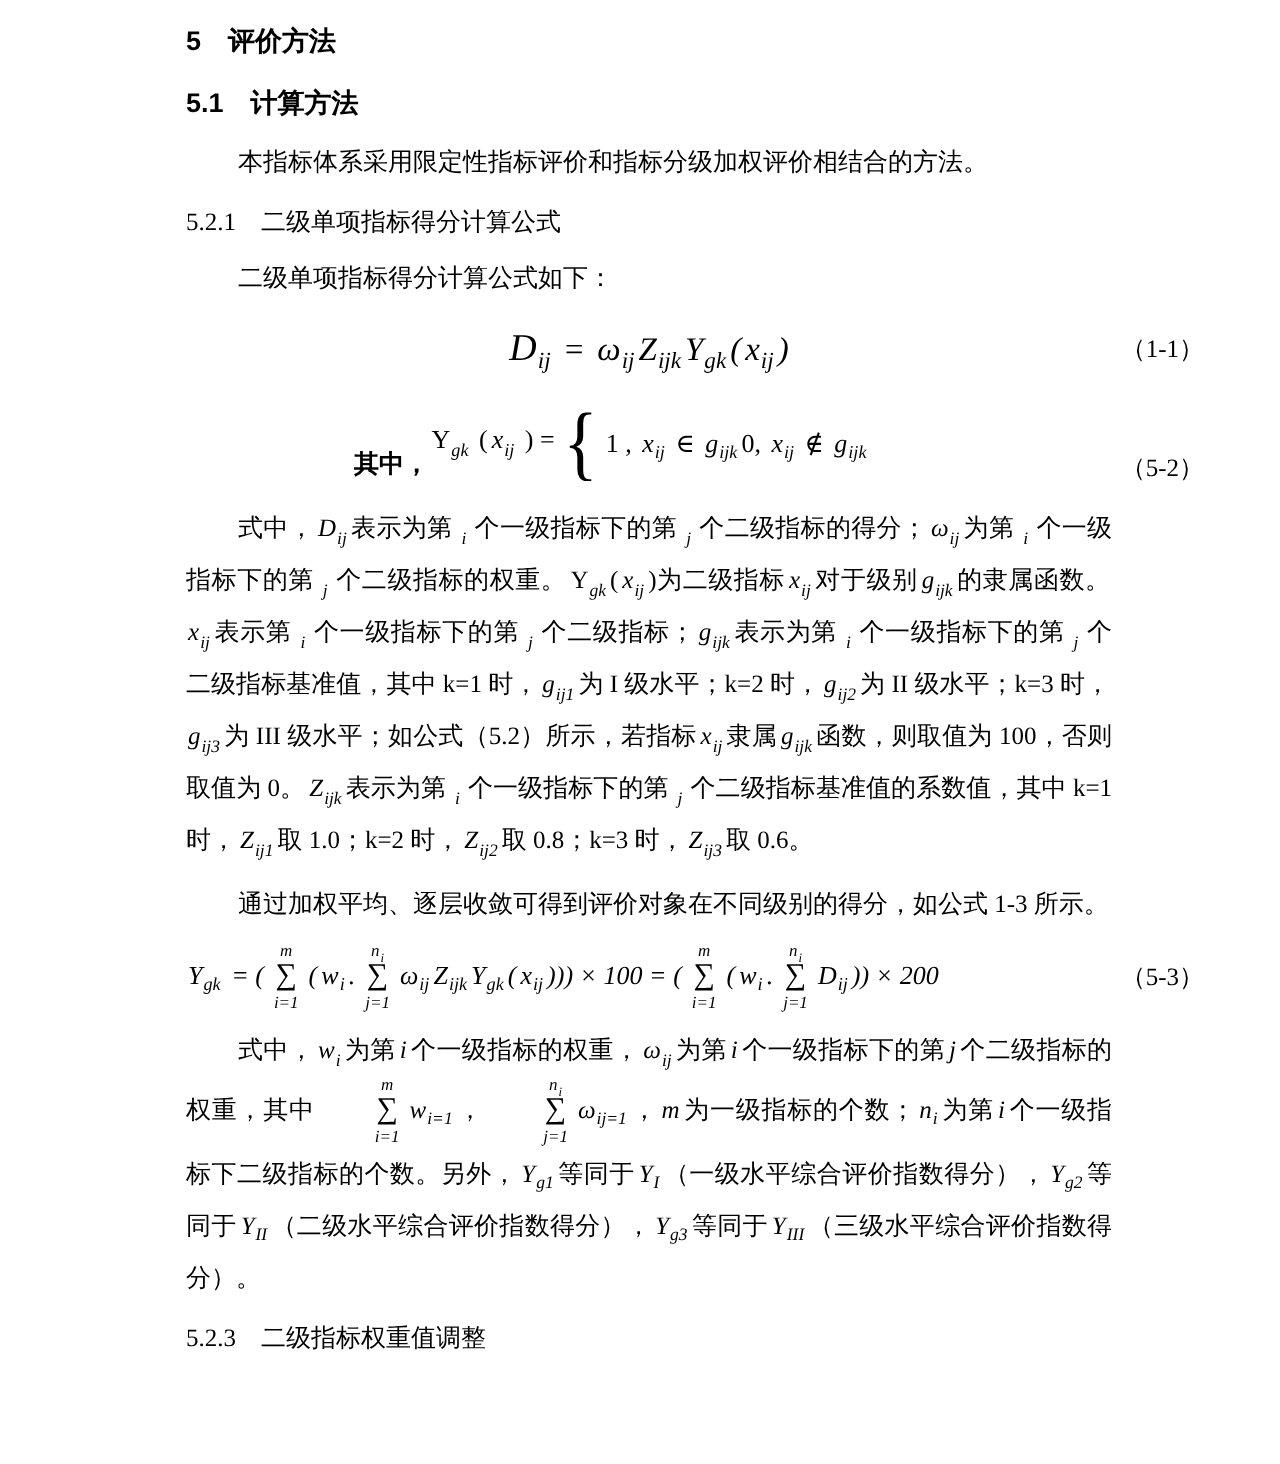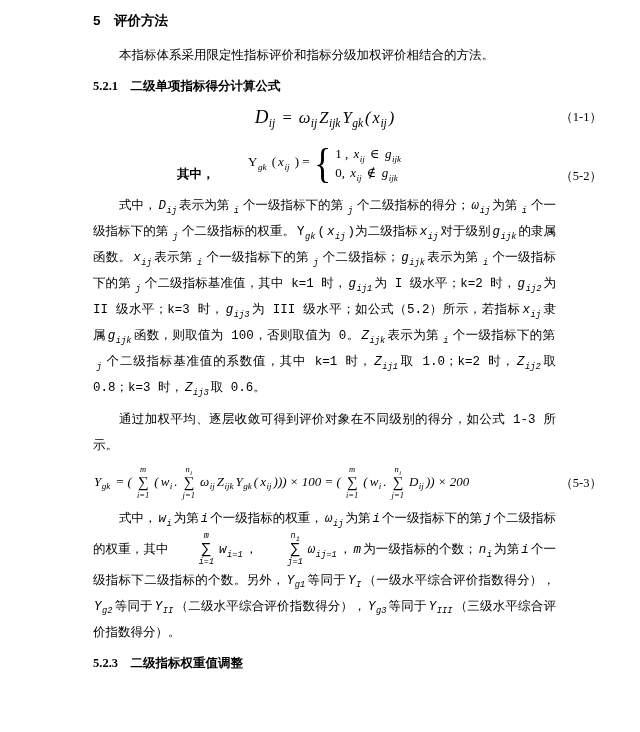--- a/index.html
+++ b/index.html
@@ -17,32 +17,31 @@
   }
   .h1, .h2 {
     font-family: "Liberation Sans", "DejaVu Sans", sans-serif;
     font-weight: bold;
     font-size: 13.5px;
     line-height: 17px;
   }
   .h1 { margin: 6px 0 14px; }
   .h2 { margin: 14px 0 8px; }
   .h3 {
-    font-weight: bold;
+    font-weight: normal;
     font-size: 12.5px;
     line-height: 17px;
     margin: 9px 0 5px;
   }
   .body-p {
     font-size: 12.5px;
     line-height: 26px;
     text-align: justify;
     text-indent: 2em;
     margin: 6px 0;
-    font-family: Liberation Mono, monospace;
   }
   .it { font-style: italic; }
   .rm { font-style: normal; }
   .big { font-size: 115%; }
   sub {
     font-size: 70%;
     line-height: 0;
     font-style: italic;
     padding-left: 0.5px;
   }
@@ -93,30 +92,32 @@
     vertical-align: middle;
   }
   .brace {
     font-size: 36px;
     font-weight: 300;
     line-height: 1;
     transform: scaleY(1.15);
     display: inline-block;
     margin-right: 3px;
   }
-  .cases-col { display: inline-flex; flex-direction: column; }
+  .cases-col { display: inline-flex; }
   .cases-row { line-height: 19px; white-space: nowrap; }
 </style>
 </head>
 <body style="background: rgb(255, 255, 255); color: rgb(0, 0, 0);">
 
 <div class="page" id="doc">
     <div class="h1">5　评价方法</div>
+    <div class="h2">5.1　计算方法</div>
     <p class="body-p"><span class="mseg"><span class="rm">本指标体系采用限定性指标评价和指标分级加权评价相结合的方法。</span></span></p>
     <div class="h3">5.2.1　二级单项指标得分计算公式</div>
+    <p class="body-p"><span class="mseg"><span class="rm">二级单项指标得分计算公式如下：</span></span></p>
     <div class="formula center f-large">
       <span class="f-math"><span class="mseg"><span class="it big">D</span><sub>ij</sub></span><span class="mseg"><span class="it"> = </span></span><span class="mseg"><span class="it">ω</span><sub>ij</sub></span><span class="mseg"><span class="it">Z</span><sub>ijk</sub></span><span class="mseg"><span class="it">Y</span><sub>gk</sub></span><span class="mseg"><span class="it">(</span></span><span class="mseg"><span class="it">x</span><sub>ij</sub></span><span class="mseg"><span class="it">)</span></span></span>
       <span class="f-tag">（1-1）</span>
     </div>
     <div class="formula center tag-bottom" style="min-height: 48px;">
       <span class="f-label">其中，</span>
       <span class="f-math"><span class="mseg"><span class="rm">Y</span><sub>gk</sub></span><span class="mseg"><span class="rm"> (</span></span><span class="mseg"><span class="it">x</span><sub>ij</sub></span><span class="mseg"><span class="rm"> ) = </span></span><span class="cases">
           <span class="brace">{</span>
           <span class="cases-col">
             <span class="cases-row"><span class="mseg"><span class="rm">1 , </span></span><span class="mseg"><span class="it">x</span><sub>ij</sub></span><span class="mseg"><span class="rm"> ∈ </span></span><span class="mseg"><span class="it">g</span><sub>ijk</sub></span></span>

